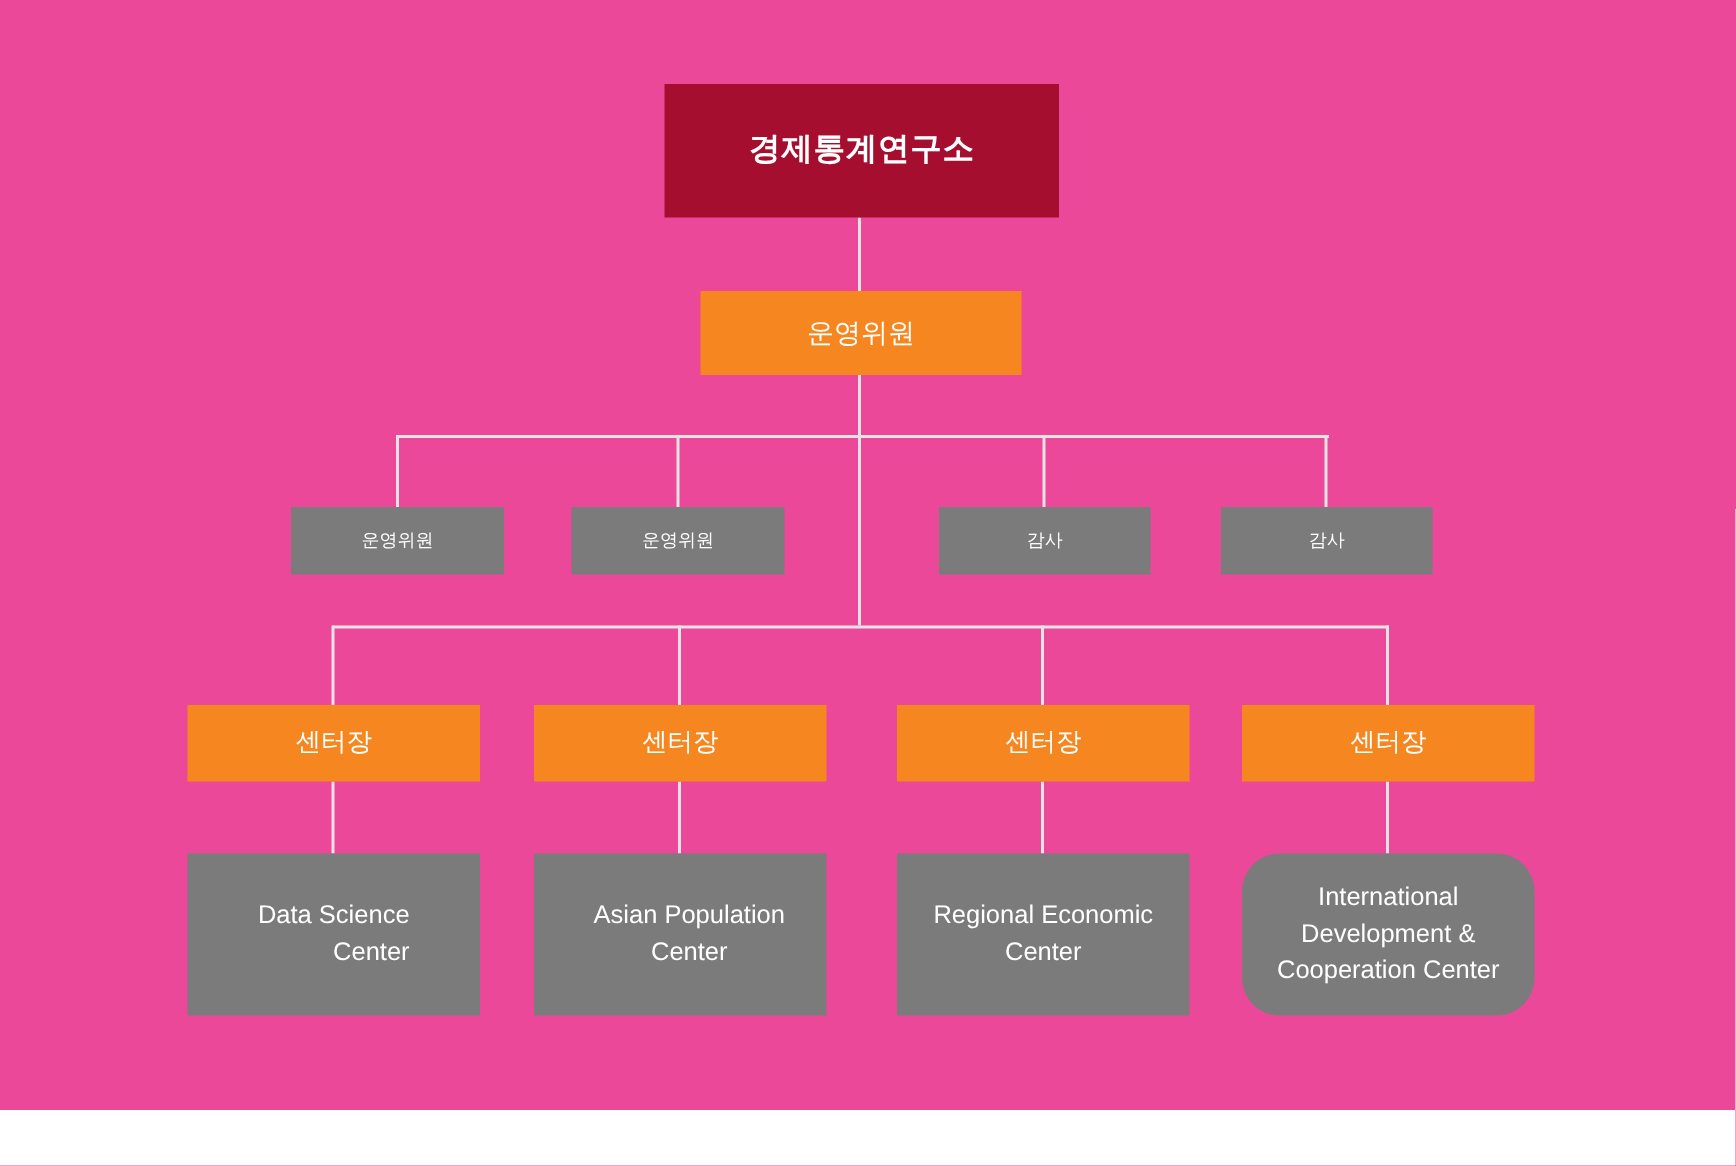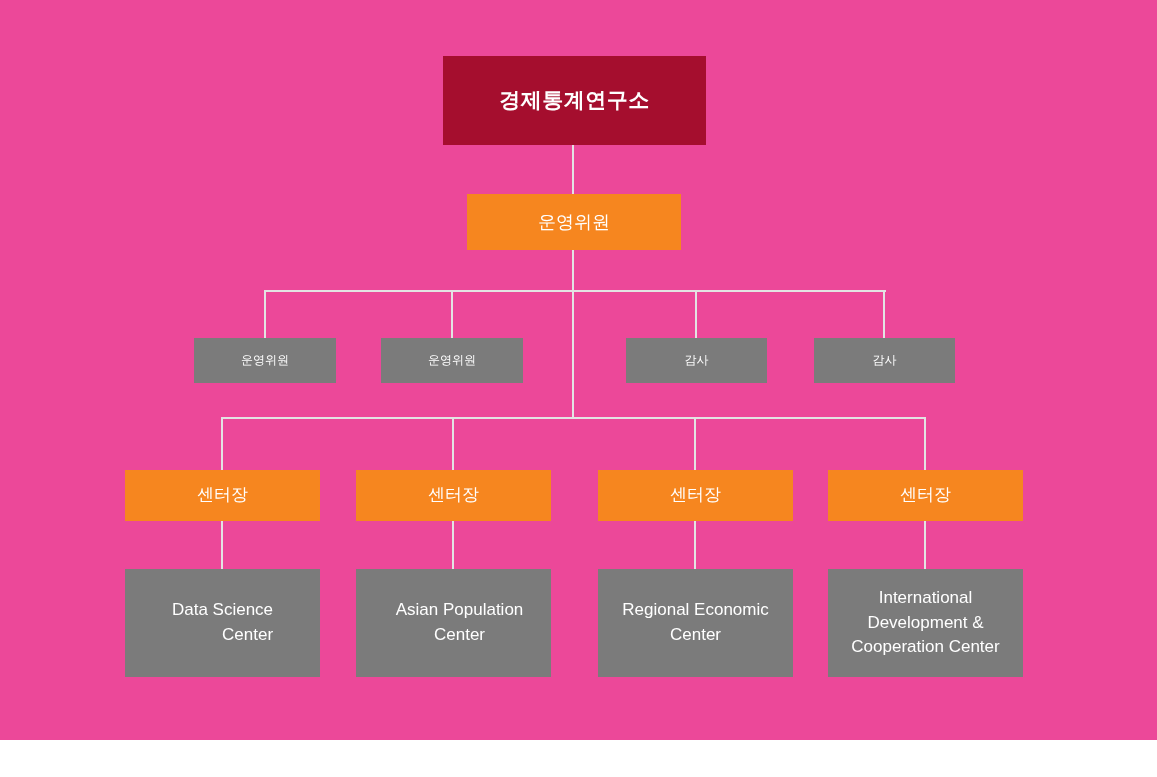--- a/index.html
+++ b/index.html
@@ -118,19 +118,19 @@
 Center</span>
   </div>
   <div class="node gray center-box" style="left:356px; top:569px; width:195px; height:108px;padding-left:12px;">
     <span>Asian Population
 Center</span>
   </div>
   <div class="node gray center-box" style="left:598px; top:569px; width:195px; height:108px;">
     <span>Regional Economic
 Center</span>
   </div>
-  <div class="node gray center-box" style="left:828px; top:569px; width:195px; height:108px;">
+  <div class="node gray center-box" style="left:828px; top:569px; width:195px; height:108px;border-radius:25px;">
     <span>International
 Development &amp;
 Cooperation Center</span>
   </div>
 
 </div>
 
 </body></html>

